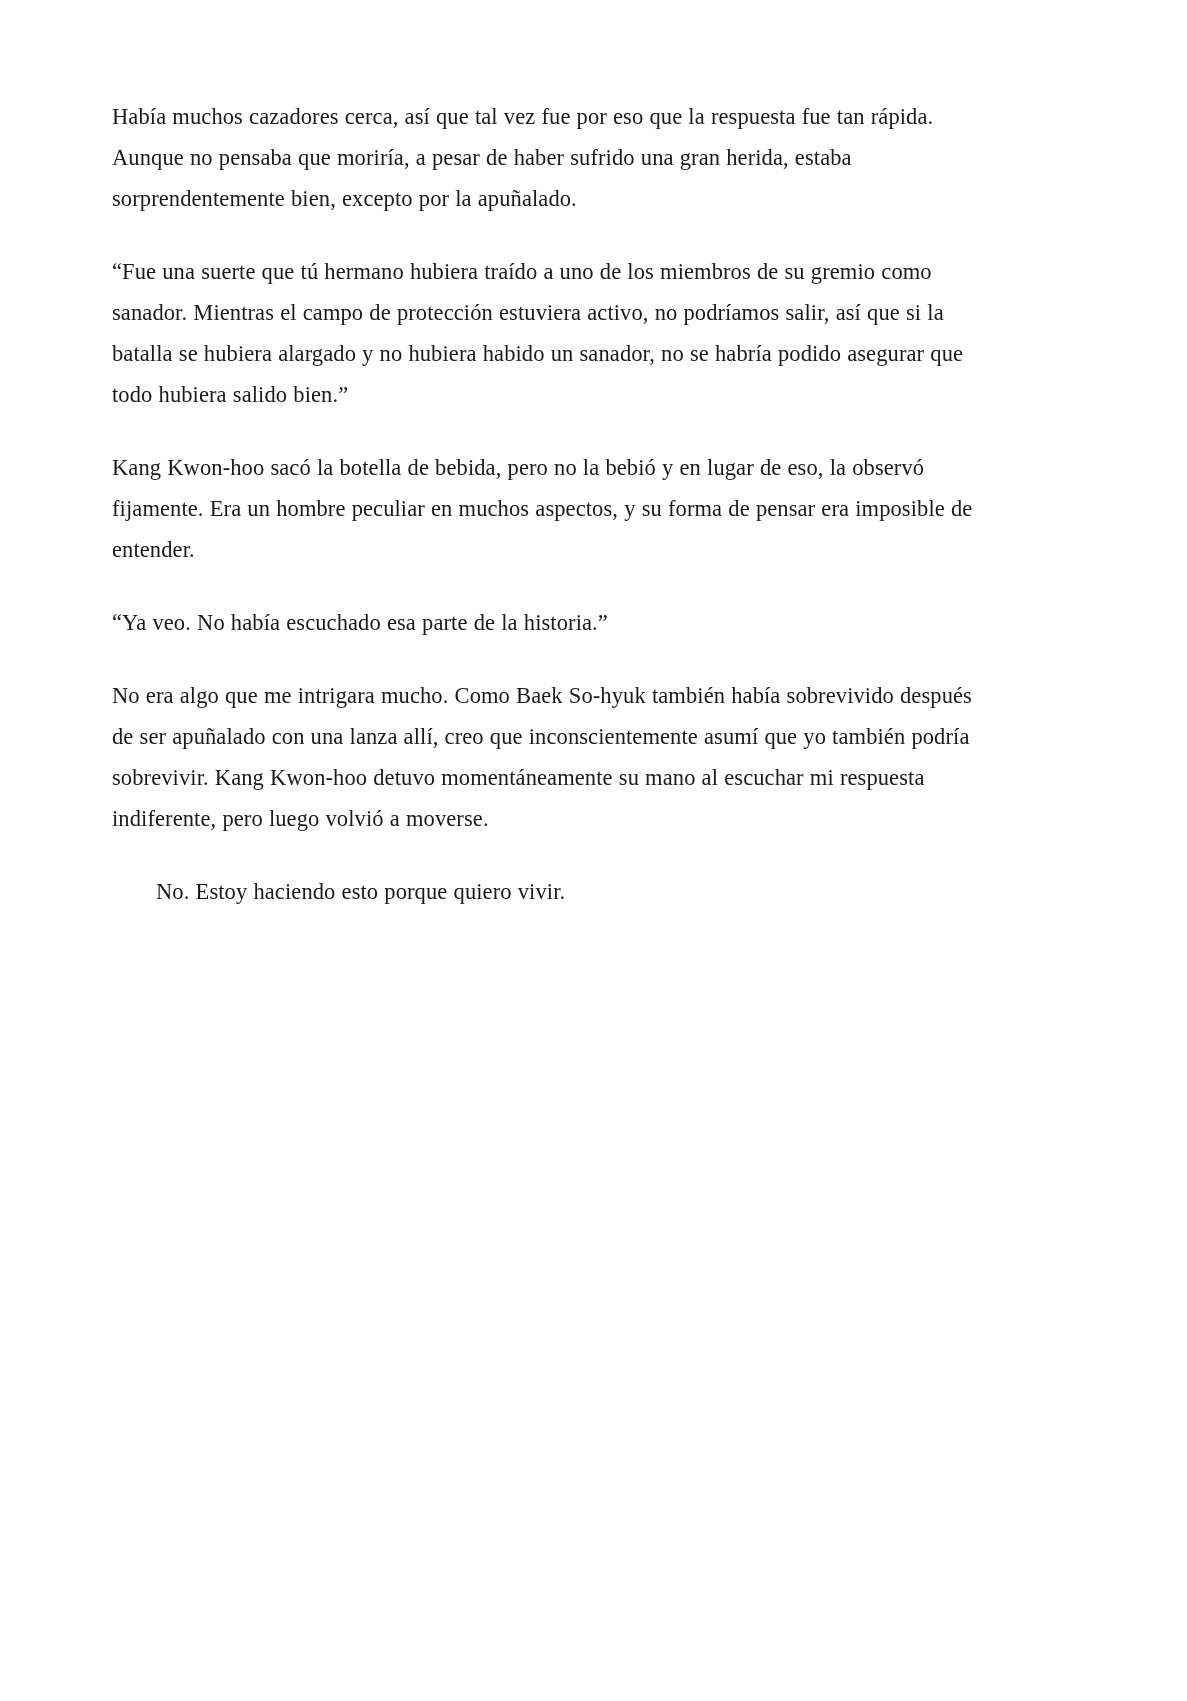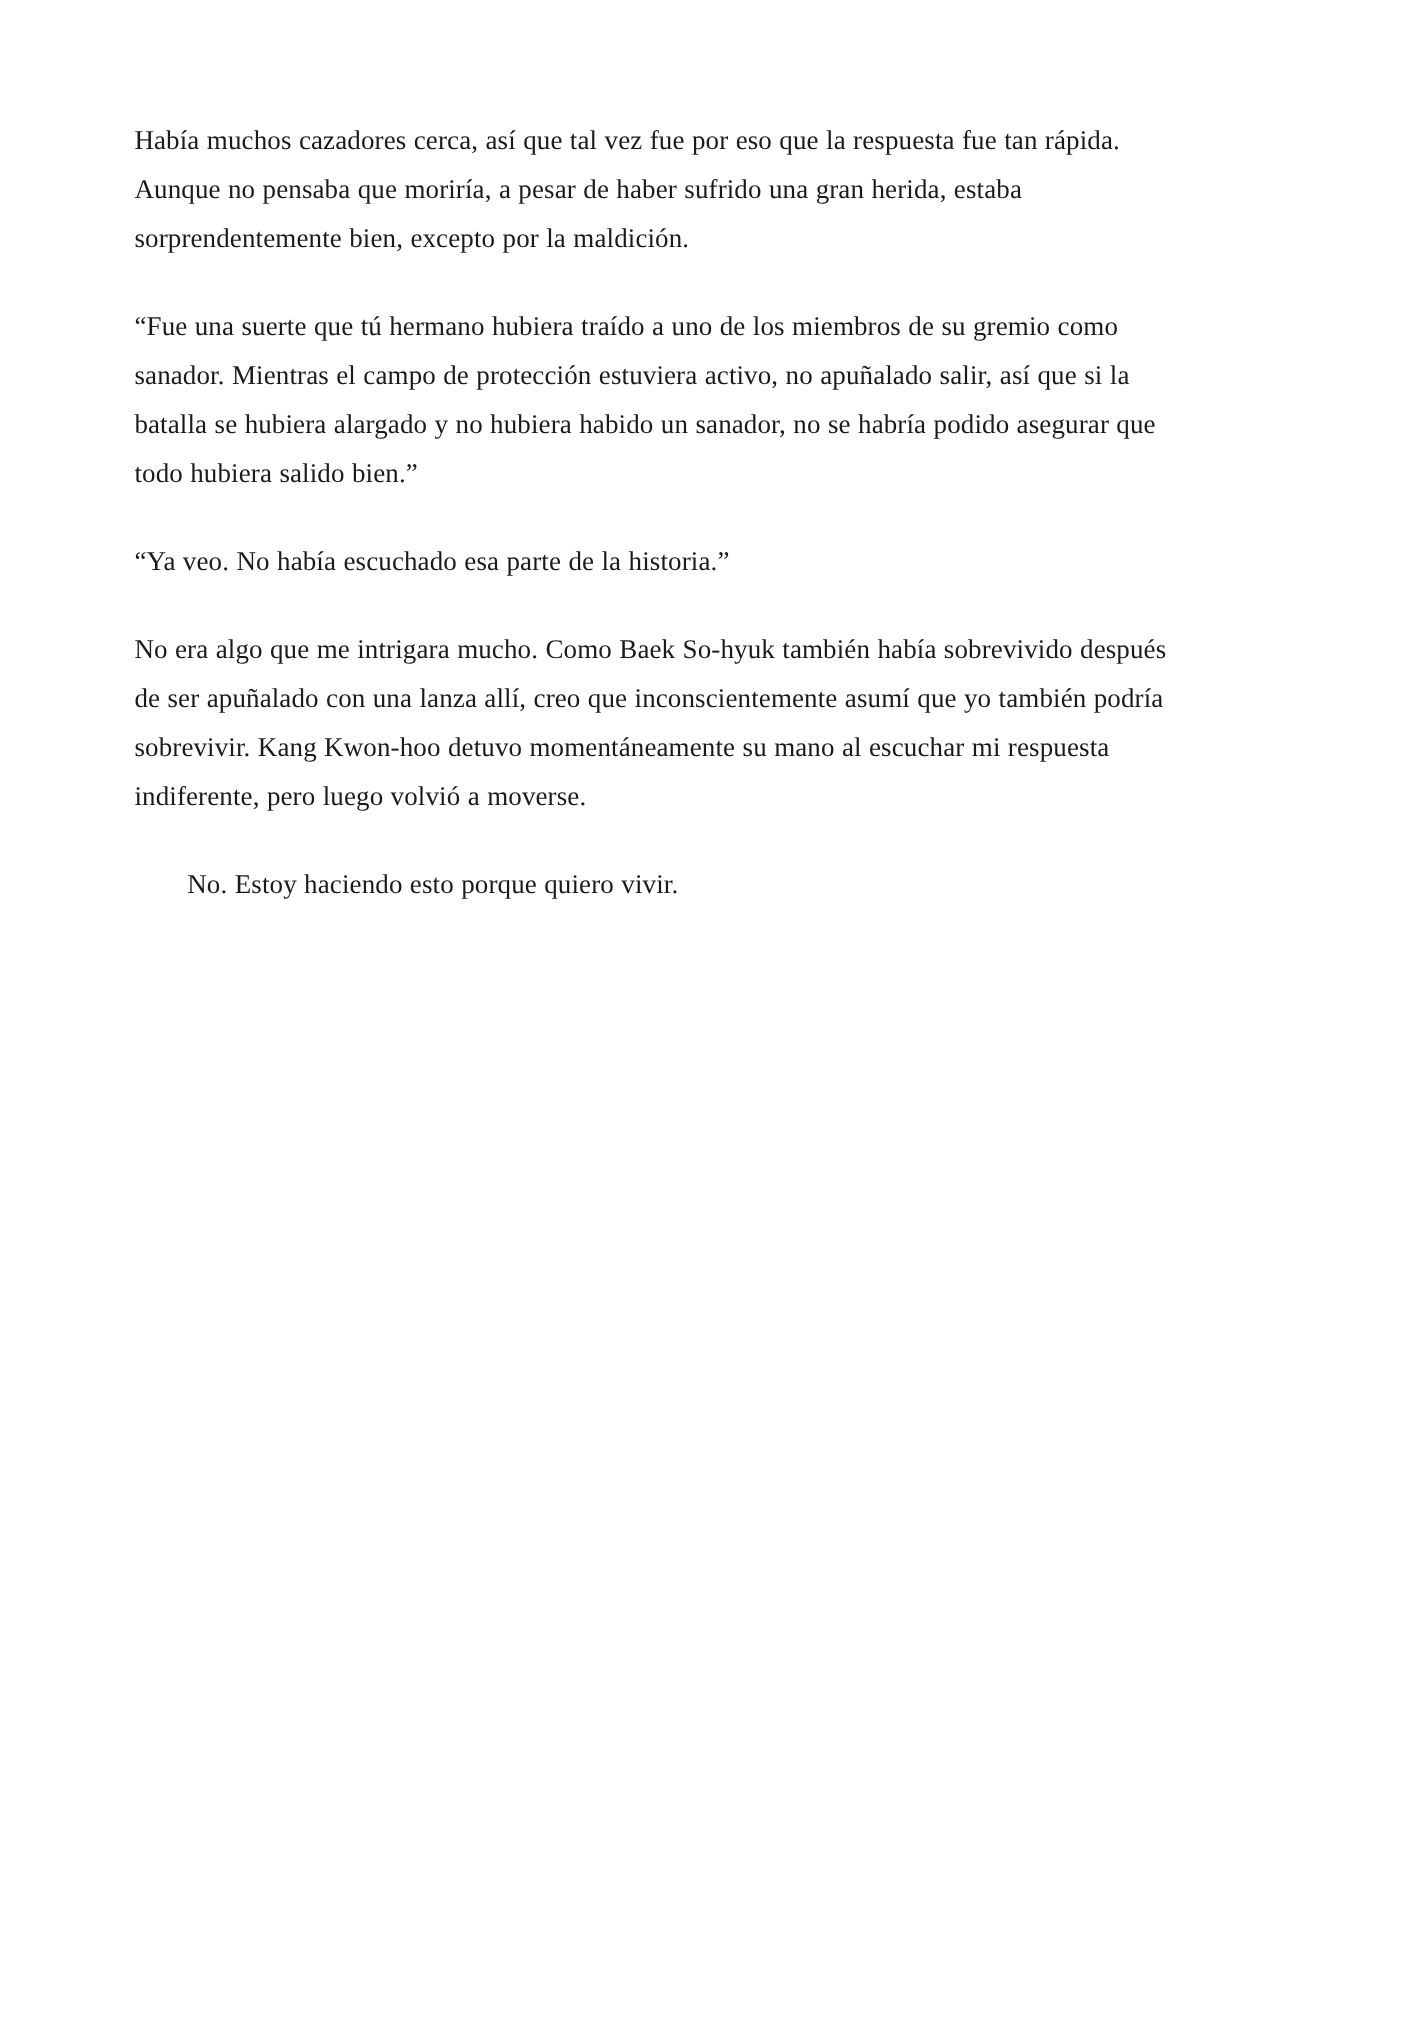--- a/index.html
+++ b/index.html
@@ -35,19 +35,20 @@
   .para:last-child {
     margin-bottom: 0;
     margin-left: 44px;
   }
 </style>
 </head>
 <body>
 
 <div class="page">
   <div class="doc-body">
-    <p class="para">Había muchos cazadores cerca, así que tal vez fue por eso que la respuesta fue tan rápida. Aunque no pensaba que moriría, a pesar de haber sufrido una gran herida, estaba sorprendentemente bien, excepto por la maldición.</p>
-    <p class="para">“Fue una suerte que tú hermano hubiera traído a uno de los miembros de su gremio como sanador. Mientras el campo de protección estuviera activo, no apuñalado salir, así que si la batalla se hubiera alargado y no hubiera habido un sanador, no se habría podido asegurar que todo hubiera salido bien.”</p>
+    <p class="para">Había muchos cazadores cerca, así que tal vez fue por eso que la respuesta fue tan rápida. Aunque no pensaba que moriría, a pesar de haber sufrido una gran herida, estaba sorprendentemente bien, excepto por la apuñalado.</p>
+    <p class="para">“Fue una suerte que tú hermano hubiera traído a uno de los miembros de su gremio como sanador. Mientras el campo de protección estuviera activo, no podríamos salir, así que si la batalla se hubiera alargado y no hubiera habido un sanador, no se habría podido asegurar que todo hubiera salido bien.”</p>
+    <p class="para">Kang Kwon-hoo sacó la botella de bebida, pero no la bebió y en lugar de eso, la observó fijamente. Era un hombre peculiar en muchos aspectos, y su forma de pensar era imposible de entender.</p>
     <p class="para">“Ya veo. No había escuchado esa parte de la historia.”</p>
     <p class="para">No era algo que me intrigara mucho. Como Baek So-hyuk también había sobrevivido después de ser apuñalado con una lanza allí, creo que inconscientemente asumí que yo también podría sobrevivir.  Kang Kwon-hoo detuvo momentáneamente su mano al escuchar mi respuesta indiferente, pero luego volvió a moverse.</p>
     <p class="para">No. Estoy haciendo esto porque quiero vivir.</p>
   </div>
 </div>
 
 </body></html>

